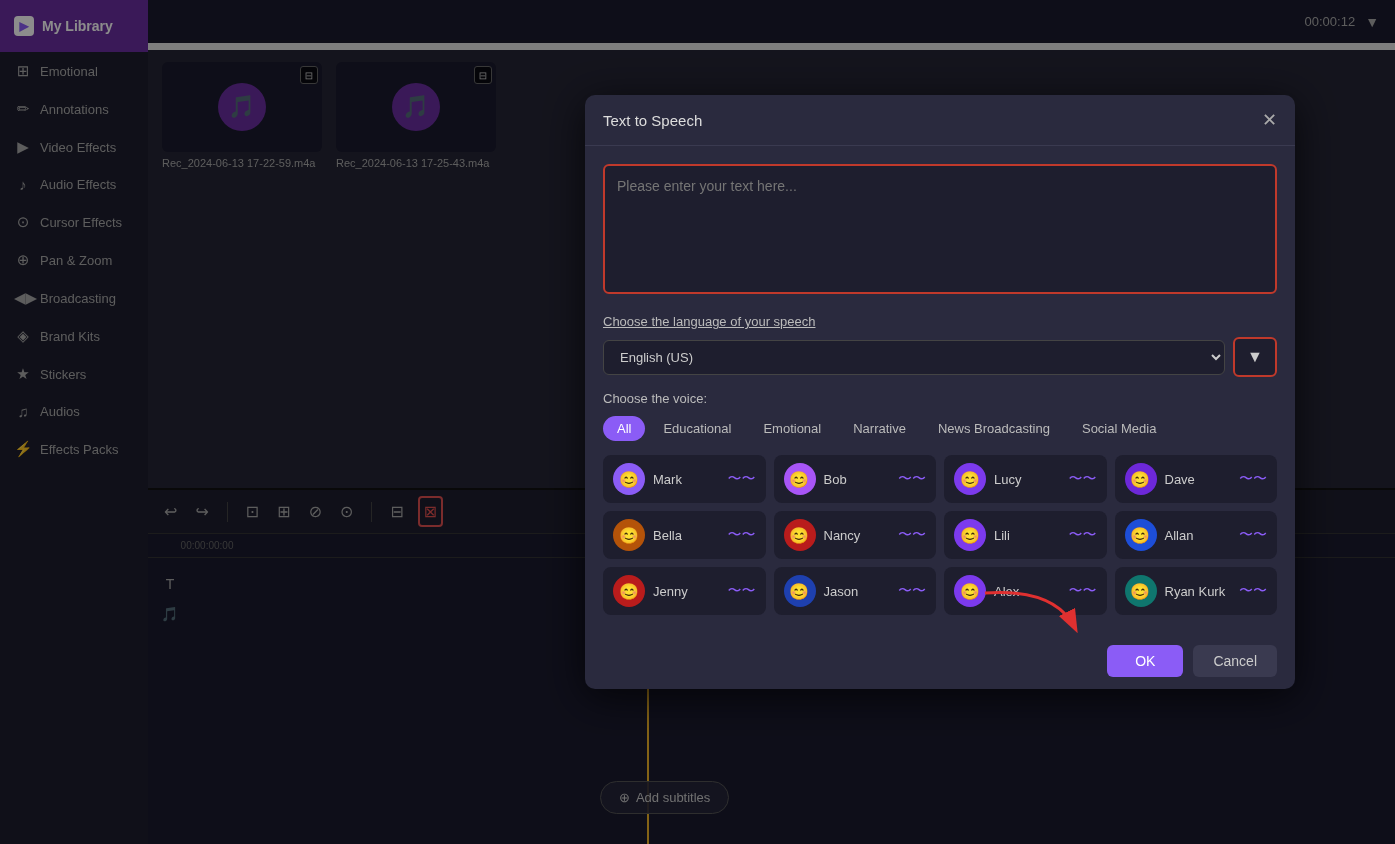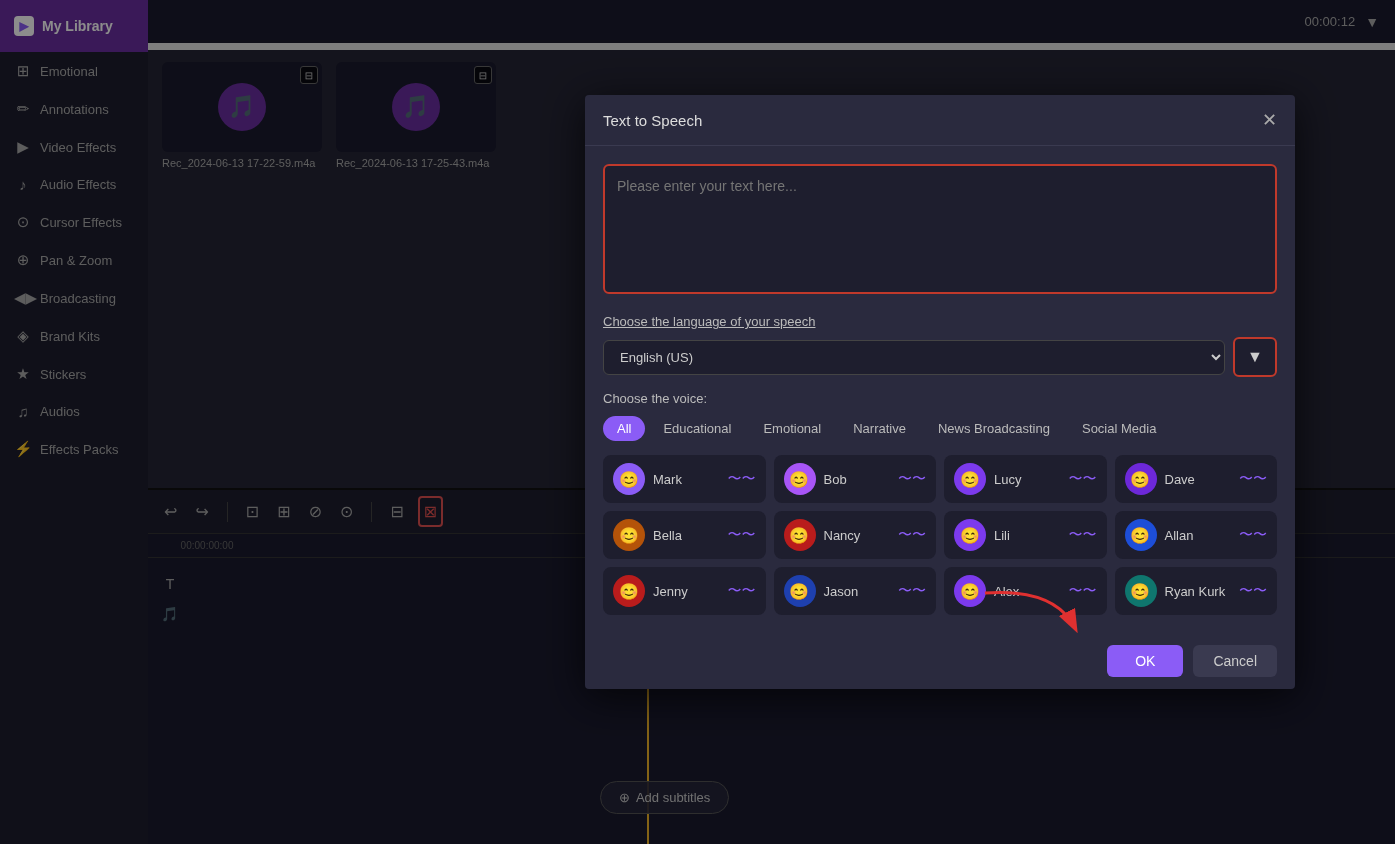--- a/index.html
+++ b/index.html
@@ -244,21 +244,21 @@
       pointer-events: none;
     }
 
     
     .tts-dialog {
       position: fixed;
       top: 95px;
       left: 585px;
       width: 710px;
       background: #2a2a3e;
-      border-radius: 4px;
+      border-radius: 10px;
       box-shadow: 0 8px 40px rgba(0,0,0,0.7);
       z-index: 20;
       padding: 0;
       overflow: hidden;
     }
     .tts-header {
       display: flex;
       align-items: center;
       justify-content: space-between;
       padding: 14px 18px;

